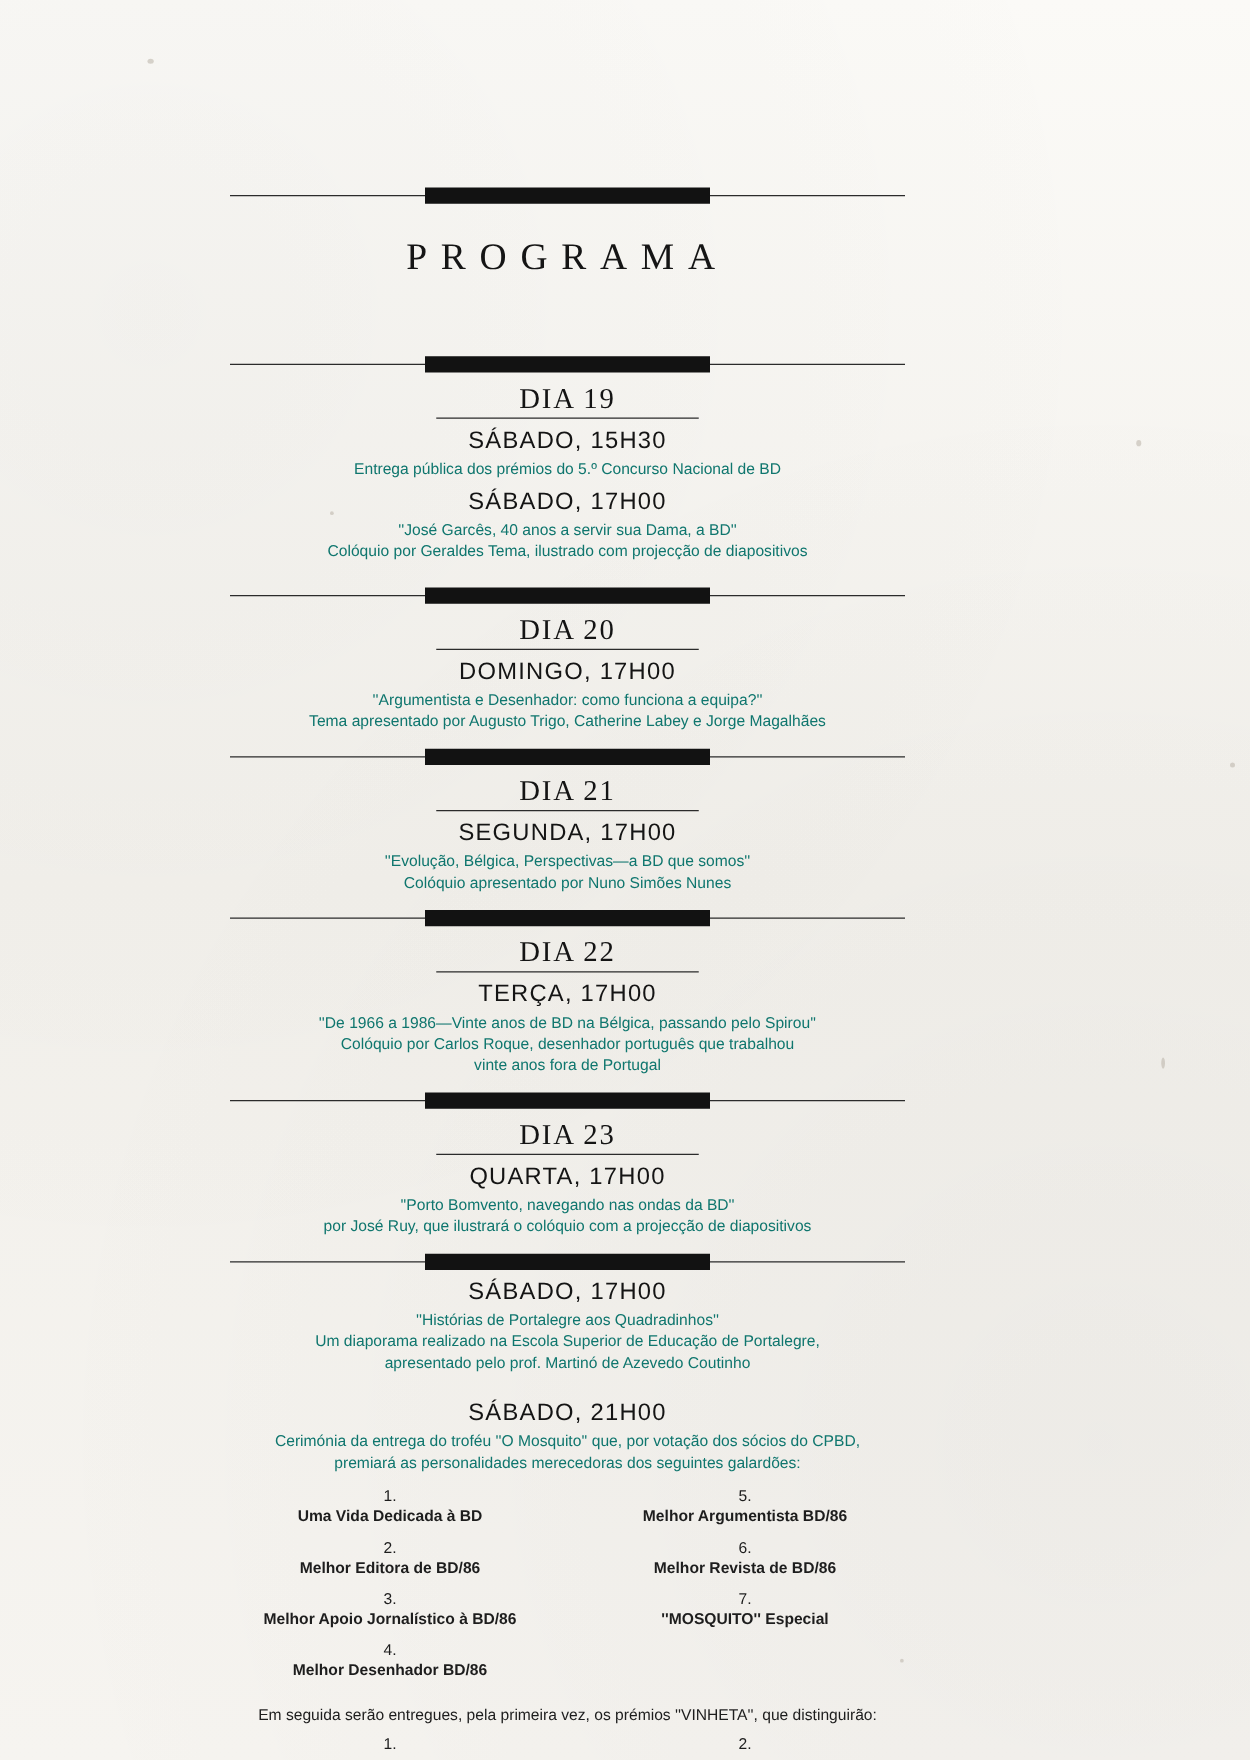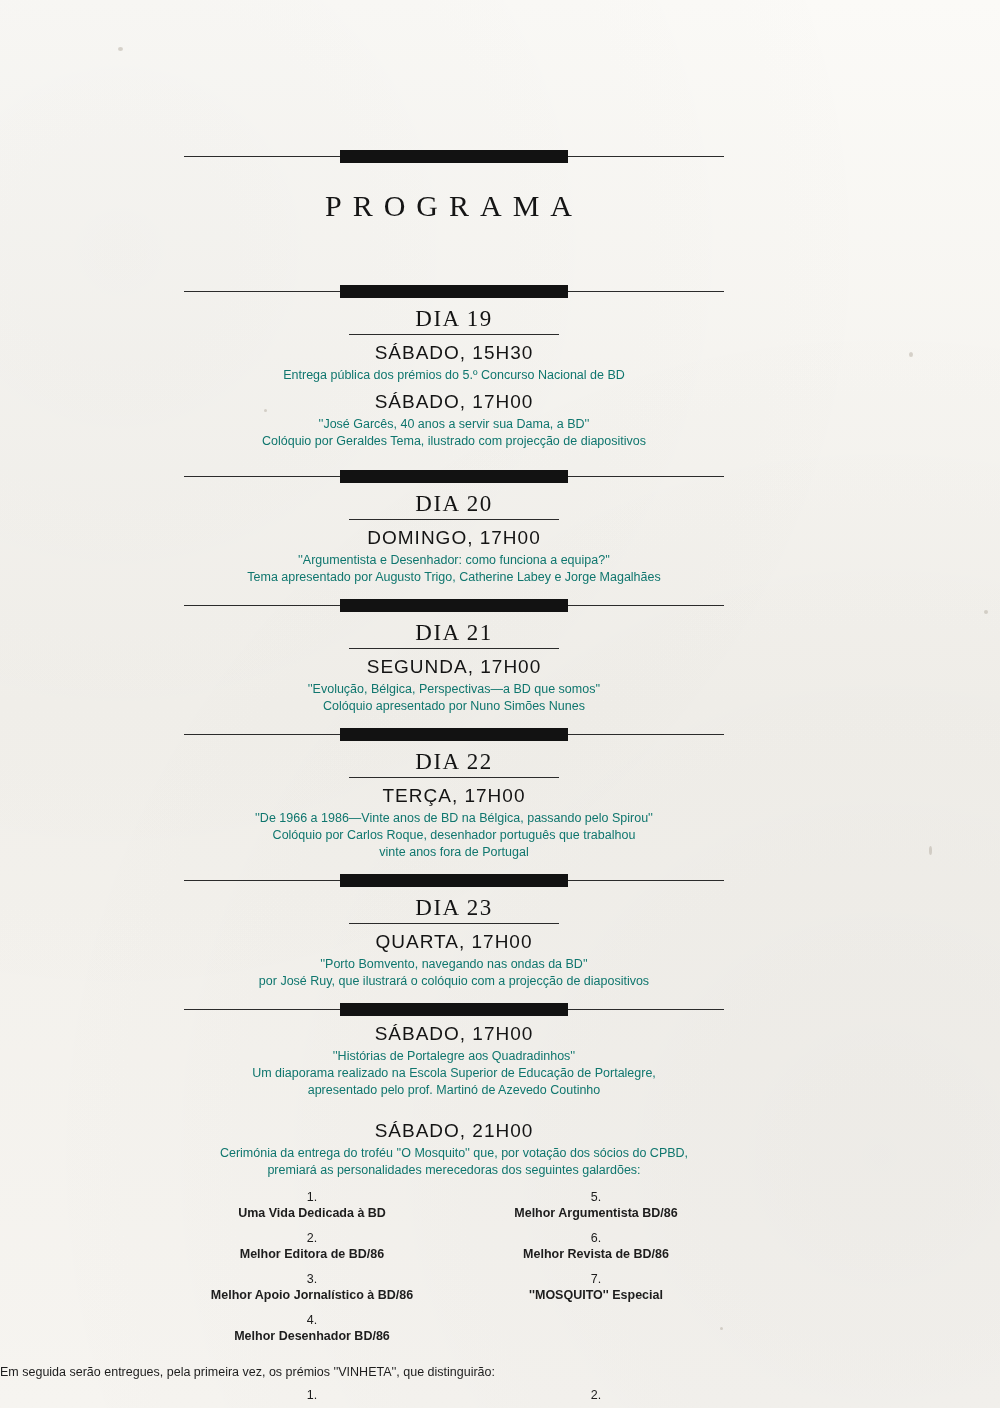--- a/index.html
+++ b/index.html
@@ -138,20 +138,21 @@
     line-height: 16px;
   }
   .award .lbl {
     font-size: 12.5px;
     color: #1d1d1d;
     line-height: 17px;
     font-weight: bold;
   }
 
   .intro-line {
+    text-align: center;
     font-size: 12.5px;
     line-height: 18px;
     color: #1d1d1d;
     margin-top: 10px;
   }
 </style>
 </head>
 <body>
 
 <div class="page">

